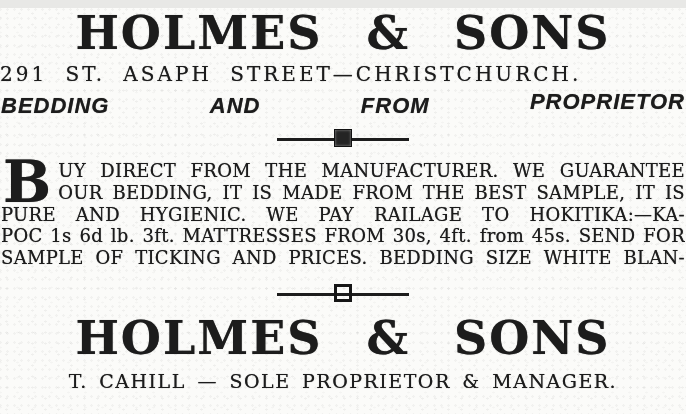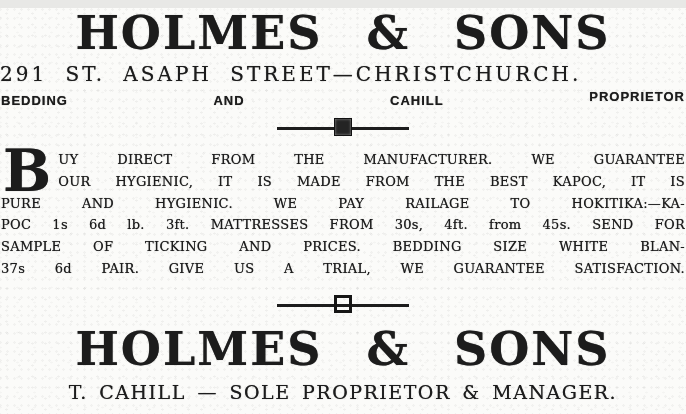--- a/index.html
+++ b/index.html
@@ -45,22 +45,23 @@
   }
 
   .banner {
     display: flex;
     justify-content: space-between;
     align-items: baseline;
     margin-top: 7px;
     padding: 0 1px;
     font-family: "Liberation Sans", sans-serif;
     font-weight: 700;
-    font-size: 13px;
+    font-size: 22px;
     letter-spacing: 1px;
+    font-style: italic;
   }
   .banner .w-last { transform: translateY(-4px); }
 
   .divider {
     position: relative;
     width: 132px;
     height: 20px;
     margin: 10px auto 0 auto;
   }
   .divider .bar {
@@ -93,21 +94,21 @@
   }
   .drop-cap {
     float: left;
     font-size: 57px;
     font-weight: bold;
     line-height: 38px;
     height: 43px;
     padding: 3px 7px 0 2px;
   }
   .body-line {
-    font-size: 13px;
+    font-size: 18px;
     line-height: 21.8px;
     letter-spacing: 0.3px;
     text-align: justify;
     text-align-last: justify;
     white-space: nowrap;
     overflow: hidden;
   }
   .body-copy::after { content: ""; display: block; clear: both; }
 
   .proprietor {
@@ -124,37 +125,36 @@
 
 <div class="page">
 
   <div class="title-main ink">HOLMES &amp; SONS</div>
 
   <div class="address ink">291 ST. ASAPH STREET—CHRISTCHURCH.</div>
 
   <div class="banner ink">
     <span>BEDDING</span>
     <span>AND</span>
-    <span>CAHILL</span>
+    <span>FROM</span>
     <span class="w-last">PROPRIETOR</span>
   </div>
 
   <div class="divider divider-1">
     <div class="bar"></div>
     <div class="box filled"></div>
   </div>
 
   <div class="body-copy">
     <span class="drop-cap ink">B</span>
     <div class="body-line ink">UY DIRECT FROM THE MANUFACTURER. WE GUARANTEE</div>
-    <div class="body-line ink">OUR HYGIENIC, IT IS MADE FROM THE BEST KAPOC, IT IS</div>
+    <div class="body-line ink">OUR BEDDING, IT IS MADE FROM THE BEST SAMPLE, IT IS</div>
     <div class="body-line ink">PURE AND HYGIENIC. WE PAY RAILAGE TO HOKITIKA:—KA-</div>
     <div class="body-line ink">POC 1s 6d lb. 3ft. MATTRESSES FROM 30s, 4ft. from 45s. SEND FOR</div>
     <div class="body-line ink">SAMPLE OF TICKING AND PRICES. BEDDING SIZE WHITE BLAN-</div>
-    <div class="body-line ink">37s 6d PAIR. GIVE US A TRIAL, WE GUARANTEE SATISFACTION.</div>
   </div>
 
   <div class="divider divider-2">
     <div class="bar"></div>
     <div class="box hollow"></div>
   </div>
 
   <div class="title-footer ink">HOLMES &amp; SONS</div>
 
   <div class="proprietor ink">T. CAHILL — SOLE PROPRIETOR &amp; MANAGER.</div>

